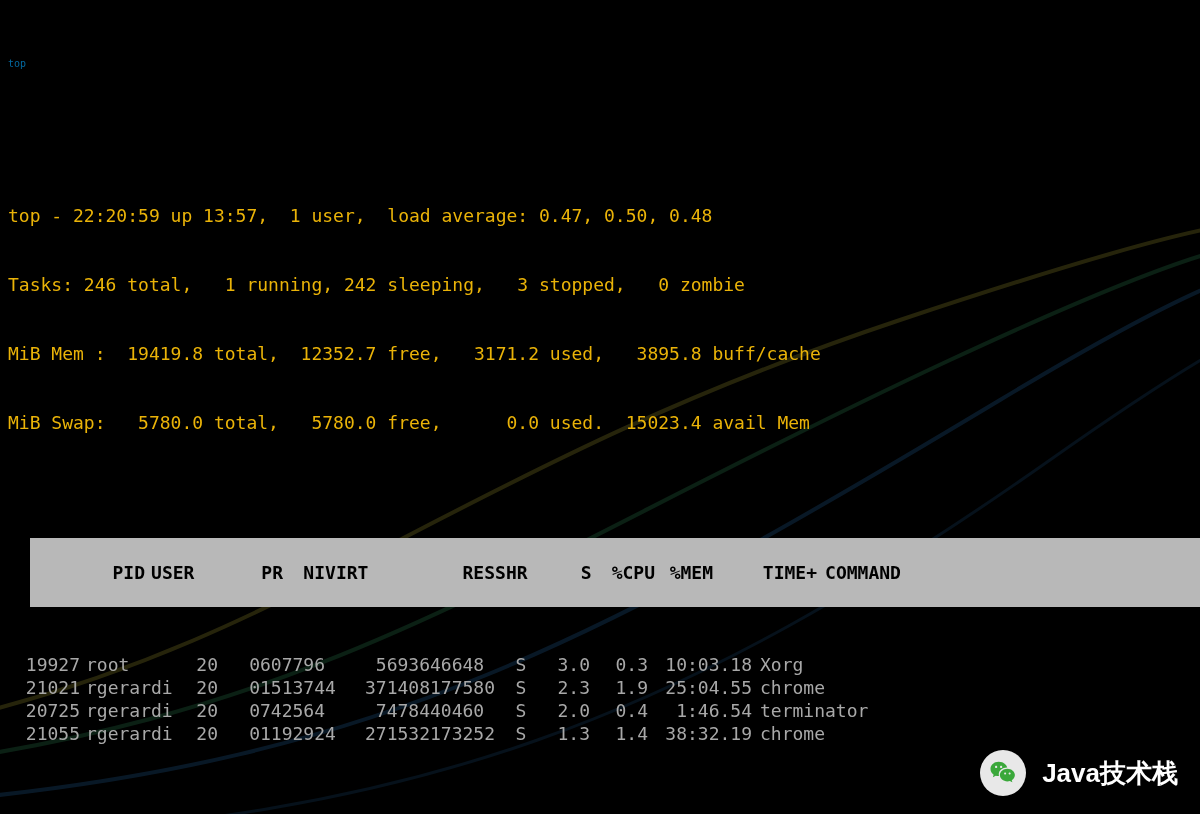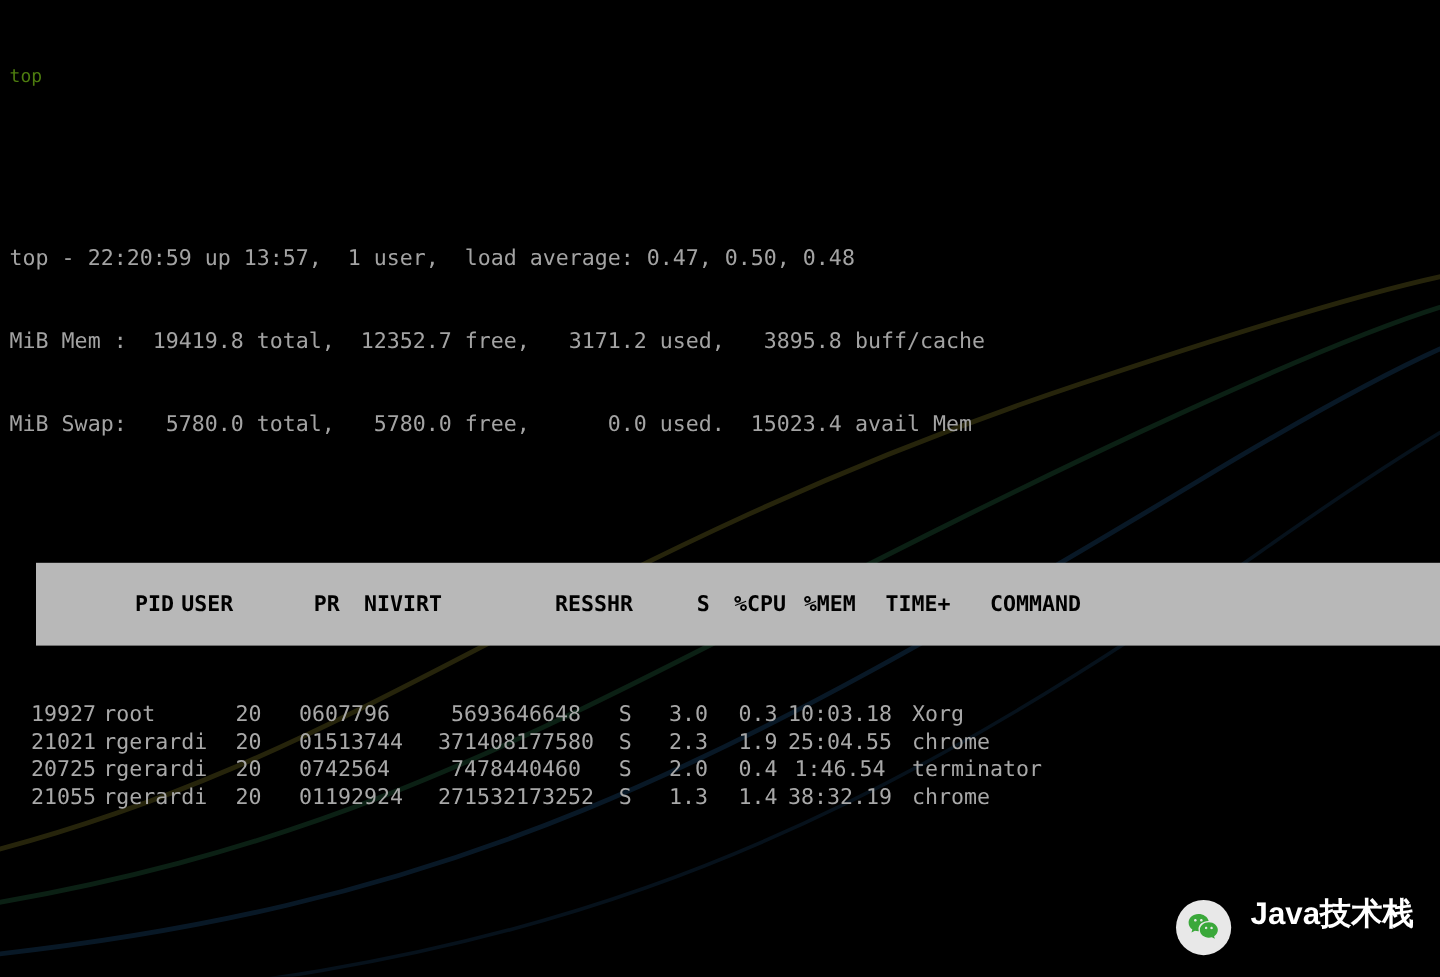--- a/index.html
+++ b/index.html
@@ -17,25 +17,25 @@
     color: #a8a8a8;
     position: relative;
   }
   .term {
     padding: 6px 8px 0 8px;
     white-space: pre;
     position: relative;
     z-index: 2;
   }
   .title-line {
-    color: #4d7c0f;
-    font-size: 15px;
+    color: #0369a1;
+    font-size: 10px;
     margin-bottom: 14px;
   }
-  .summary { color: #a3a3a3; }
+  .summary { color: #eab308; }
   .header-row {
     background: #b8b8b8;
     color: #000;
     font-weight: bold;
     display: inline-block;
     width: 100%;
     margin-top: 12px;
   }
   .proc-row { display: block; }
 
@@ -43,39 +43,39 @@
   .c-pid   { display:inline-block; width: 72px; text-align:right; }
   .c-user  { display:inline-block; width: 90px; text-align:left; padding-left:6px; }
   .c-pr    { display:inline-block; width: 42px; text-align:right; }
   .c-ni    { display:inline-block; width: 42px; text-align:right; }
   .c-virt  { display:inline-block; width: 90px; text-align:left; }
   .c-res   { display:inline-block; width: 80px; text-align:right; }
   .c-shr   { display:inline-block; width: 80px; text-align:left; }
   .c-s     { display:inline-block; width: 22px; text-align:center; }
   .c-cpu   { display:inline-block; width: 58px; text-align:right; }
   .c-mem   { display:inline-block; width: 58px; text-align:right; }
-  .c-time  { display:inline-block; width: 104px; text-align:center; }
+  .c-time  { display:inline-block; width: 104px; text-align:right; }
   .c-cmd   { display:inline-block; padding-left:8px; text-align:left; }
 
   
   .bg-lines {
     position: absolute;
     inset: 0;
     z-index: 1;
     pointer-events: none;
     opacity: 0.55;
   }
 
   .watermark {
     position: absolute;
     right: 22px;
     bottom: 18px;
     z-index: 5;
     display: flex;
-    align-items: flex-start;
+    align-items: center;
     gap: 16px;
     color: #fff;
     font-family: sans-serif;
     font-size: 26px;
     font-weight: bold;
   }
   .wm-icon {
     width: 46px;
     height: 46px;
     border-radius: 50%;
@@ -93,20 +93,21 @@
   <path d="M -50 760 C 350 700, 520 560, 950 360 S 1250 280, 1300 270" stroke="#3aa86b" stroke-width="4" fill="none" opacity="0.35"></path>
   <path d="M -50 800 C 380 760, 600 640, 1000 400 S 1260 320, 1320 310" stroke="#2d7ec9" stroke-width="4" fill="none" opacity="0.35"></path>
   <path d="M -50 840 C 420 820, 680 720, 1050 460 S 1280 370, 1340 360" stroke="#2d7ec9" stroke-width="3" fill="none" opacity="0.25"></path>
 </svg>
 
 <div class="term">
   <div class="title-line">top</div>
 
   <div class="summary">
     <div>top - 22:20:59 up 13:57,  1 user,  load average: 0.47, 0.50, 0.48</div>
+    <div>Tasks: 246 total,   1 running, 242 sleeping,   3 stopped,   0 zombie</div>
     <div>MiB Mem :  19419.8 total,  12352.7 free,   3171.2 used,   3895.8 buff/cache</div>
     <div>MiB Swap:   5780.0 total,   5780.0 free,      0.0 used.  15023.4 avail Mem</div>
   </div>
 
   <div class="header-row">
     <span class="c-pid">PID</span><span class="c-user">USER</span><span class="c-pr">PR</span><span class="c-ni">NI</span><span class="c-virt">VIRT</span><span class="c-res">RES</span><span class="c-shr">SHR</span><span class="c-s">S</span><span class="c-cpu">%CPU</span><span class="c-mem">%MEM</span><span class="c-time">TIME+</span><span class="c-cmd">COMMAND</span>
   </div>
 
   <div id="proc-body"><div class="proc-row"><span class="c-pid">19927</span><span class="c-user">root</span><span class="c-pr">20</span><span class="c-ni">0</span><span class="c-virt">607796</span><span class="c-res">56936</span><span class="c-shr">46648</span><span class="c-s">S</span><span class="c-cpu">3.0</span><span class="c-mem">0.3</span><span class="c-time">10:03.18</span><span class="c-cmd">Xorg</span></div><div class="proc-row"><span class="c-pid">21021</span><span class="c-user">rgerardi</span><span class="c-pr">20</span><span class="c-ni">0</span><span class="c-virt">1513744</span><span class="c-res">371408</span><span class="c-shr">177580</span><span class="c-s">S</span><span class="c-cpu">2.3</span><span class="c-mem">1.9</span><span class="c-time">25:04.55</span><span class="c-cmd">chrome</span></div><div class="proc-row"><span class="c-pid">20725</span><span class="c-user">rgerardi</span><span class="c-pr">20</span><span class="c-ni">0</span><span class="c-virt">742564</span><span class="c-res">74784</span><span class="c-shr">40460</span><span class="c-s">S</span><span class="c-cpu">2.0</span><span class="c-mem">0.4</span><span class="c-time">1:46.54</span><span class="c-cmd">terminator</span></div><div class="proc-row"><span class="c-pid">21055</span><span class="c-user">rgerardi</span><span class="c-pr">20</span><span class="c-ni">0</span><span class="c-virt">1192924</span><span class="c-res">271532</span><span class="c-shr">173252</span><span class="c-s">S</span><span class="c-cpu">1.3</span><span class="c-mem">1.4</span><span class="c-time">38:32.19</span><span class="c-cmd">chrome</span></div></div>
 </div>

